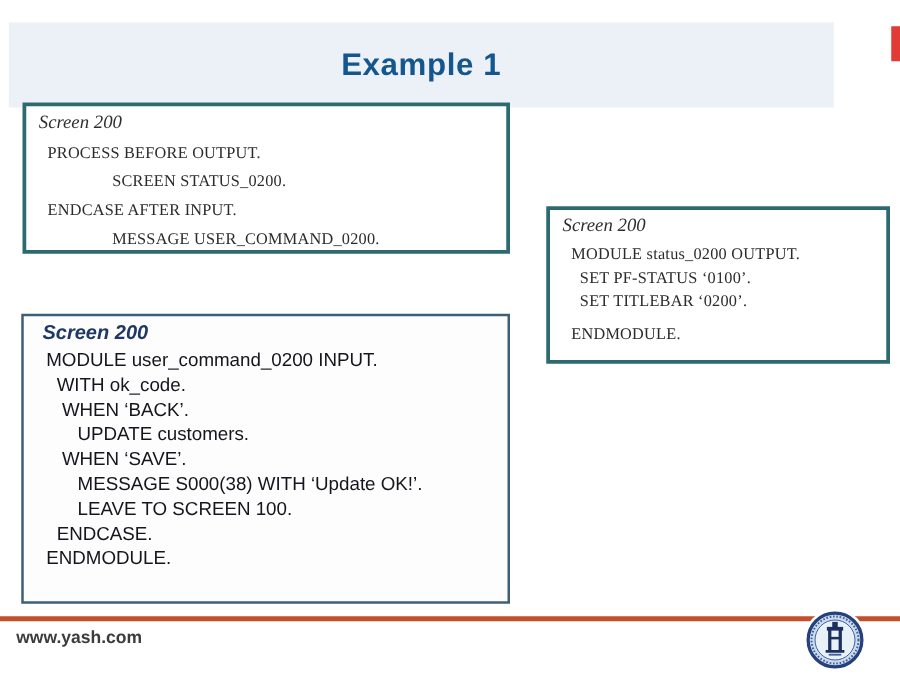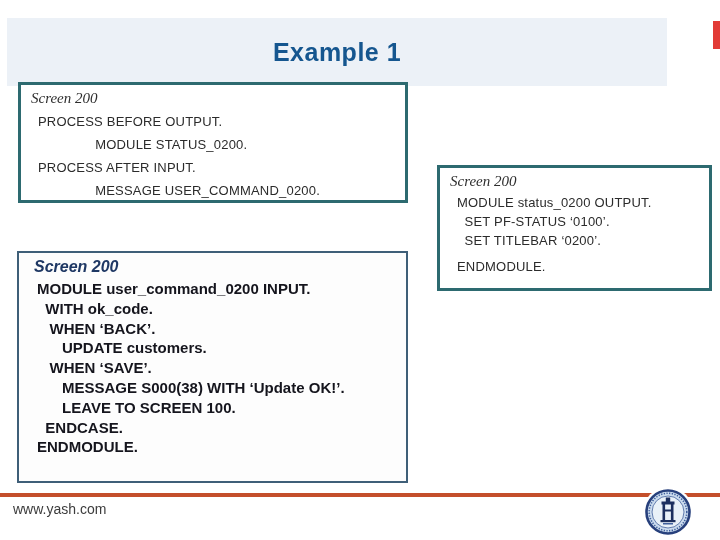--- a/index.html
+++ b/index.html
@@ -35,69 +35,69 @@
   }
   #flow-box{left:18px;top:82px;width:390px;height:121px;padding:5px 4px 0 10px;}
   #pbo-box{left:437px;top:165px;width:275px;height:126px;padding:5px 4px 0 10px;}
   .screen-label{
     font-family:"Liberation Serif",serif;
     font-style:italic;font-size:15px;color:#2e2e2e;
     margin-bottom:3px;white-space:pre;
   }
   .teal-box .code-line{
     font-size:13px;color:#2b2b2b;letter-spacing:0.2px;
-    line-height:23px;white-space:pre;padding-left:7px;
+    line-height:23px;white-space:pre;padding-left:7px;font-family:Liberation Serif, serif;
   }
   #pbo-box .code-line{line-height:19px;}
   #pbo-box .code-line.gap-above{margin-top:7px;}
   
   #pai-box{
     position:absolute;left:17px;top:251px;width:391px;height:232px;
     background:#FDFDFD;border:2px solid #3F5F78;box-sizing:border-box;
     padding:5px 2px 0 15px;
   }
   #pai-box .screen-label{
     font-family:"Liberation Sans",sans-serif;
     font-style:italic;font-weight:bold;font-size:16px;color:#1F3864;
     margin-bottom:3px;
   }
   #pai-box .code-line{
-    font-size:15px;font-weight:700;color:#15151d;
+    font-size:15px;font-weight:400;color:#15151d;
     line-height:19.8px;white-space:pre;padding-left:3px;
   }
   
   #accent-line{
     position:absolute;left:0;top:493px;width:720px;height:4px;
     background:#C44F2B;
   }
   #footer-url{
     position:absolute;left:13px;top:501px;
-    font-size:14px;font-weight:normal;color:#3C3C3C;
+    font-size:14px;font-weight:bold;color:#3C3C3C;
   }
   #logo{
     position:absolute;left:643px;top:487px;width:50px;height:50px;
   }
 </style>
 </head>
 <body>
 
 <div id="slide">
 
   <div id="title-band">
     <span id="slide-title">Example 1</span>
   </div>
   <div id="page-badge">
     <span>80</span>
   </div>
 
   <div id="flow-box" class="teal-box">
     <div class="screen-label">Screen 200</div>
     <div class="code-line">PROCESS BEFORE OUTPUT.</div>
-    <div class="code-line">               MODULE STATUS_0200.</div>
-    <div class="code-line">PROCESS AFTER INPUT.</div>
+    <div class="code-line">               SCREEN STATUS_0200.</div>
+    <div class="code-line">ENDCASE AFTER INPUT.</div>
     <div class="code-line">               MESSAGE USER_COMMAND_0200.</div>
   </div>
 
   <div id="pbo-box" class="teal-box">
     <div class="screen-label">Screen 200</div>
     <div class="code-line">MODULE status_0200 OUTPUT.</div>
     <div class="code-line">  SET PF-STATUS ‘0100’.</div>
     <div class="code-line">  SET TITLEBAR ‘0200’.</div>
     <div class="code-line gap-above">ENDMODULE.</div>
   </div>

